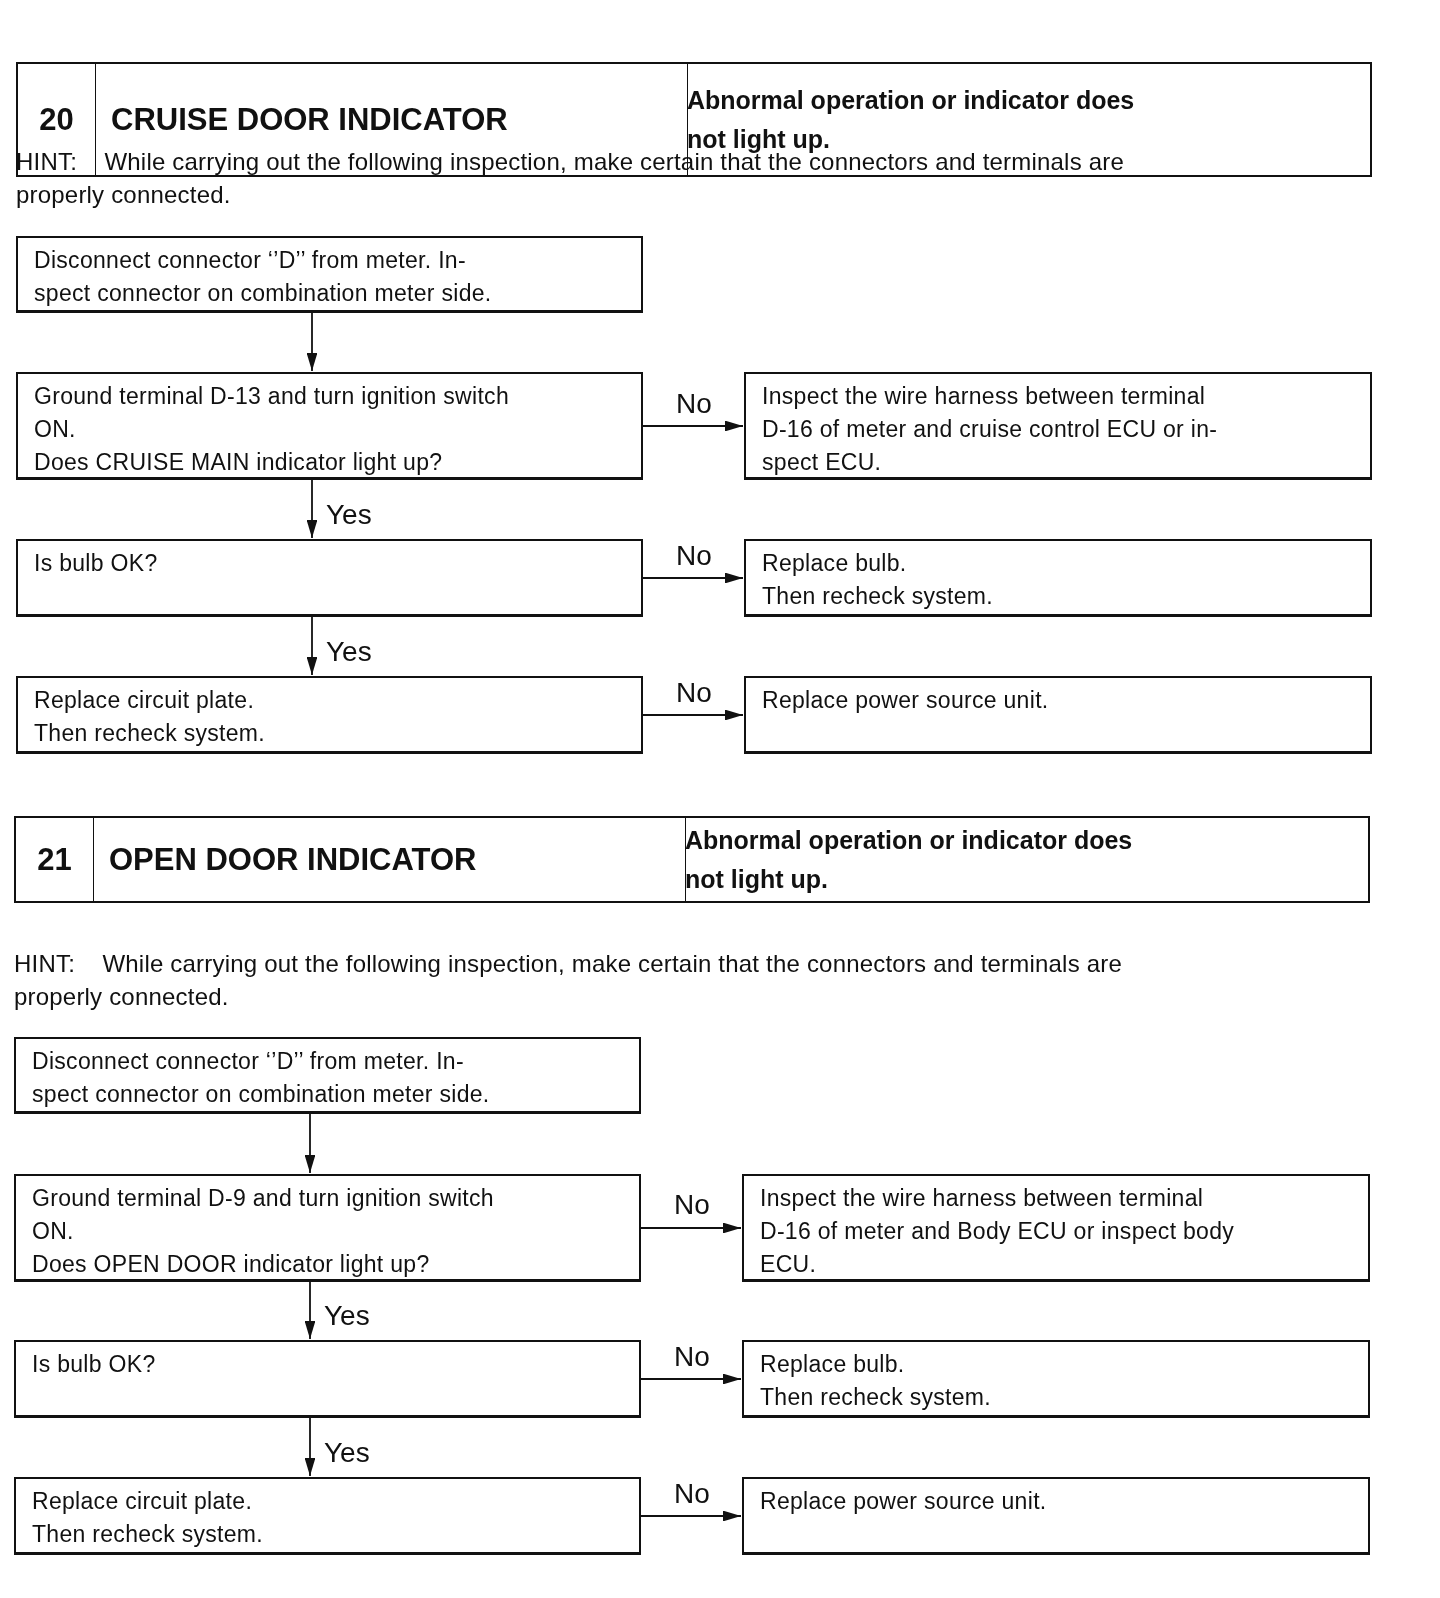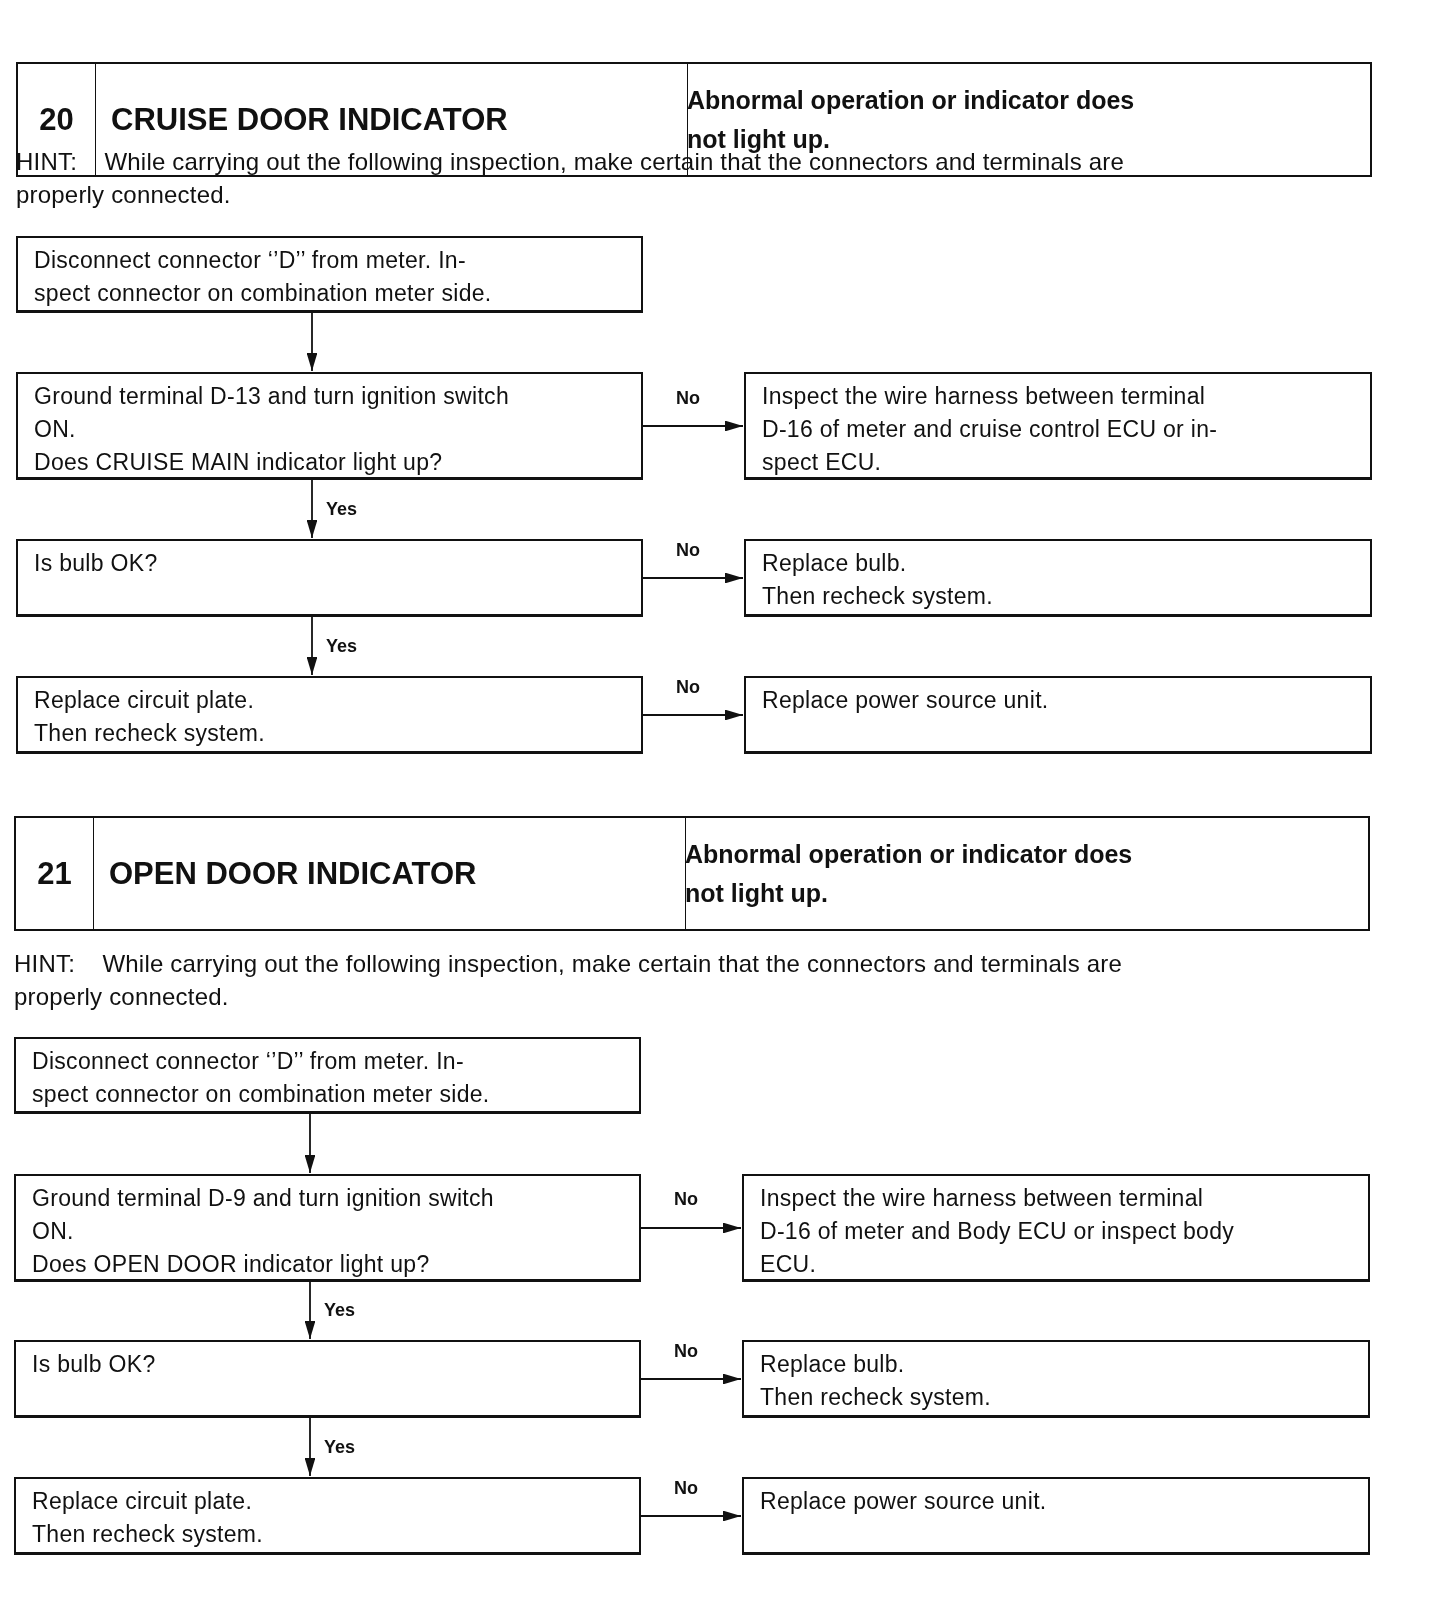--- a/index.html
+++ b/index.html
@@ -8,21 +8,21 @@
     font-family: "Liberation Sans", sans-serif; color: #111;
   }
   .abs { position: absolute; box-sizing: border-box; }
   .hdr { border: 2.5px solid #111; }
   .hdr-num, .hdr-title, .hdr-desc { position: absolute; top: 0; bottom: 0; display: flex; align-items: center; font-weight: bold; }
   .hdr-num { left: 0; justify-content: center; border-right: 1.5px solid #111; font-size: 31px; }
   .hdr-title { padding-left: 16px; border-right: 1.5px solid #111; font-size: 31px; }
   .hdr-desc { padding-left: 16px; font-size: 25px; line-height: 39px; }
   .hint { font-size: 24px; line-height: 33px; letter-spacing: 0.2px; }
   .box { border: 2px solid #111; border-bottom-width: 3px; font-size: 23px; line-height: 33px; padding: 6px 0 0 16px; letter-spacing: 0.3px; }
-  .lbl { font-size: 18px; font-weight: bold; }
+  .lbl { font-size: 28px; }
   svg.lines { position: absolute; left: 0; top: 0; }
 </style>
 </head>
 <body>
 
 <div class="abs hdr" style="left:16px;top:14px;width:1356px;height:115px;margin-top:48px;">
   <div class="hdr-num" style="width:77px;">20</div>
   <div class="hdr-title" style="left:77px;width:576px;">CRUISE DOOR INDICATOR</div>
   <div class="hdr-desc" style="left:653px;right:0;">
     <div>
@@ -66,21 +66,21 @@
 <div class="abs box" style="left:744px;top:676px;width:628px;height:78px;">
   <div>Replace power source unit.</div>
 </div>
 
 <div class="abs lbl" style="left:676px;top:388px;">No</div>
 <div class="abs lbl" style="left:676px;top:540px;">No</div>
 <div class="abs lbl" style="left:676px;top:677px;">No</div>
 <div class="abs lbl" style="left:326px;top:499px;">Yes</div>
 <div class="abs lbl" style="left:326px;top:636px;">Yes</div>
 
-<div class="abs hdr" style="left:14px;top:816px;width:1356px;height:115px;">
+<div class="abs hdr" style="left:14px;top:816px;width:1356px;height:87px;">
   <div class="hdr-num" style="width:77px;">21</div>
   <div class="hdr-title" style="left:77px;width:576px;">OPEN DOOR INDICATOR</div>
   <div class="hdr-desc" style="left:653px;right:0;">
     <div>
       <div>Abnormal operation or indicator does</div>
       <div>not light up.</div>
     </div>
   </div>
 </div>
 

